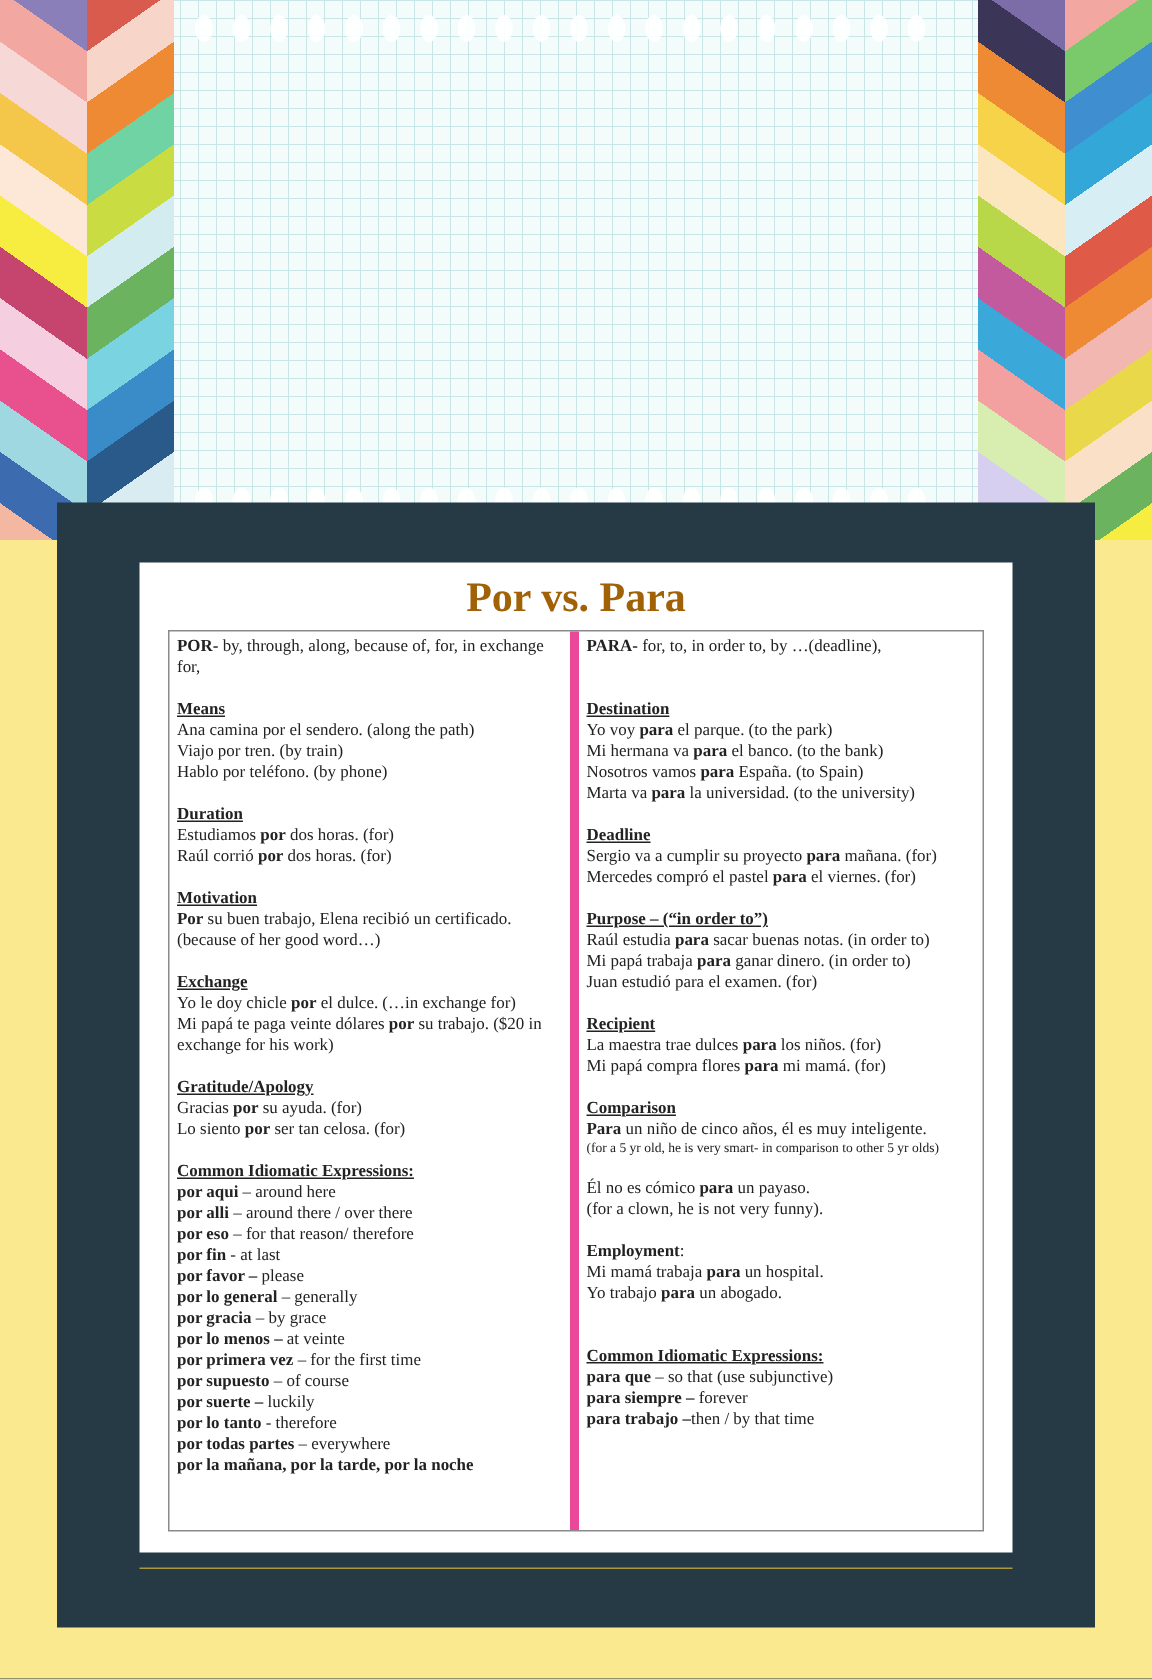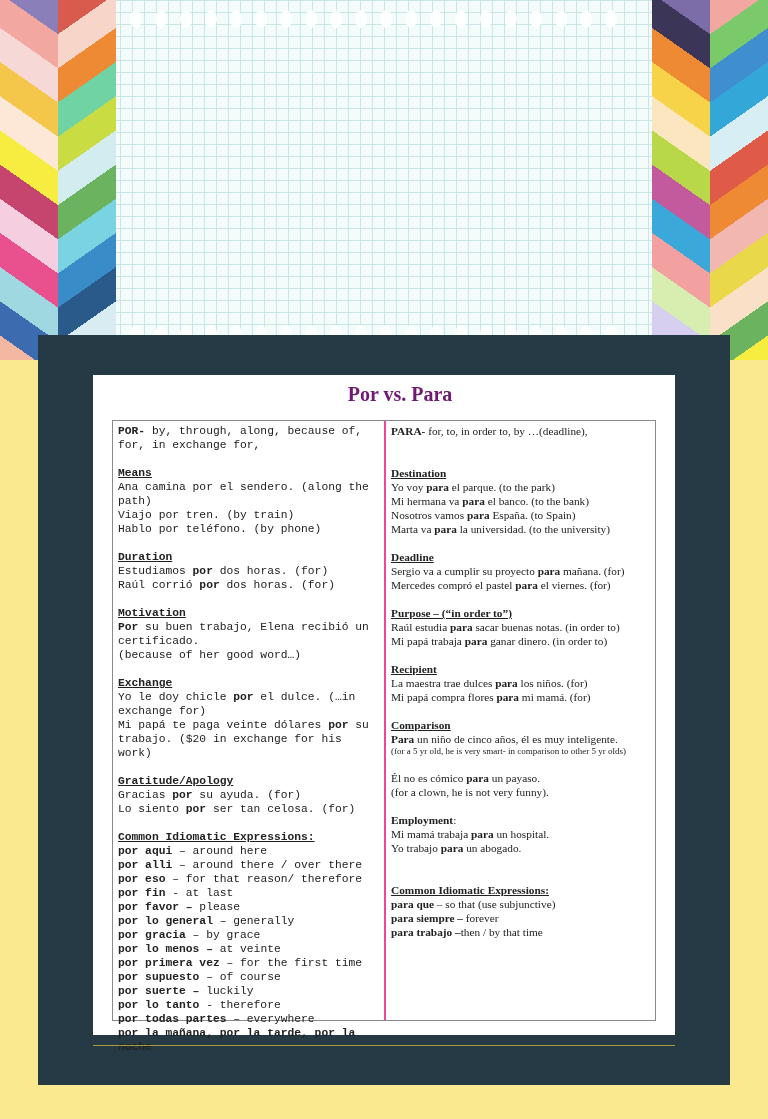--- a/index.html
+++ b/index.html
@@ -43,29 +43,29 @@
     background:#253a44;
   }
   .paper {
     position:absolute; left:93px; top:375px; width:582px; height:660px;
     background:#ffffff;
   }
   .gold-line {
     position:absolute; left:93px; top:1045px; width:582px; height:1px; background:#a89a3c;
   }
   .doc-title {
-    position:absolute; left:16px; top:8px; width:100%; text-align:center;
-    font-weight:bold; font-size:20px; color:#701a75;
+    position:absolute; left:0; top:8px; width:100%; text-align:center;
+    font-weight:bold; font-size:28px; color:#a16207;
   }
   .table {
     position:absolute; left:19px; top:45px; width:544px; height:601px;
     border:1px solid #8a8a8a; display:flex; box-sizing:border-box;
   }
   .col { flex:1; padding:3px 5px; font-size:11.3px; line-height:14px; color:#222; box-sizing:border-box; }
-  .col.left { border-right:2px solid #ec4899; width:273px; flex:none;font-family:Liberation Mono, monospace; }
+  .col.left { border-right:6px solid #ec4899; width:273px; flex:none; }
   .sec-head { font-weight:bold; text-decoration:underline; margin-top:14px; }
   .line { white-space:normal; }
   .small { font-size:9px; line-height:11px; }
   .b { font-weight:bold; }
   .gap { height:14px; }
 </style>
 </head>
 <body>
 
 <div class="top-bg">
@@ -177,20 +177,21 @@
       <div class="line"><span>Nosotros vamos </span><span class="b">para</span><span> España. (to Spain)</span></div>
       <div class="line"><span>Marta va </span><span class="b">para</span><span> la universidad. (to the university)</span></div>
 
       <div class="sec-head">Deadline</div>
       <div class="line"><span>Sergio va a cumplir su proyecto </span><span class="b">para</span><span> mañana. (for)</span></div>
       <div class="line"><span>Mercedes compró el pastel </span><span class="b">para</span><span> el viernes. (for)</span></div>
 
       <div class="sec-head">Purpose – (“in order to”)</div>
       <div class="line"><span>Raúl estudia </span><span class="b">para</span><span> sacar buenas notas. (in order to)</span></div>
       <div class="line"><span>Mi papá trabaja </span><span class="b">para</span><span> ganar dinero. (in order to)</span></div>
+      <div class="line"><span>Juan estudió para el examen. (for)</span></div>
 
       <div class="sec-head">Recipient</div>
       <div class="line"><span>La maestra trae dulces </span><span class="b">para</span><span> los niños. (for)</span></div>
       <div class="line"><span>Mi papá compra flores </span><span class="b">para</span><span> mi mamá. (for)</span></div>
 
       <div class="sec-head">Comparison</div>
       <div class="line"><span class="b">Para</span><span> un niño de cinco años, él es muy inteligente.</span></div>
       <div class="line small">(for a 5 yr old, he is very smart- in comparison to other 5 yr olds)</div>
       <div class="gap"></div>
       <div class="line"><span>Él no es cómico </span><span class="b">para</span><span> un payaso.</span></div>

